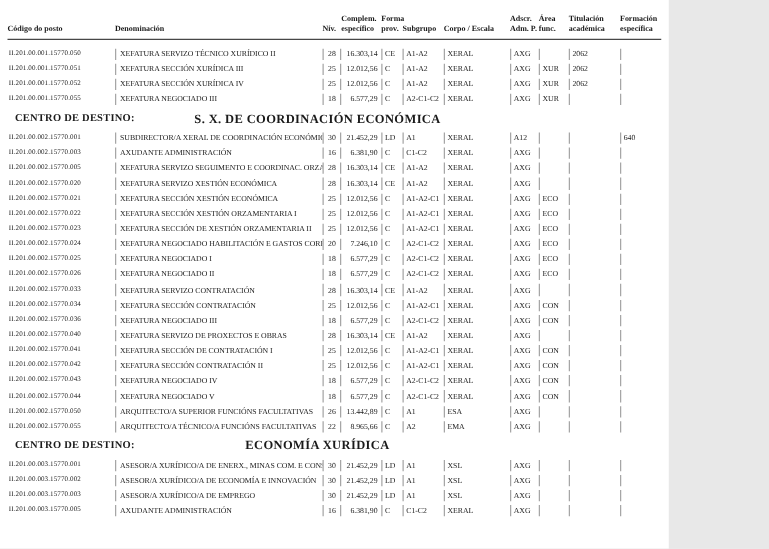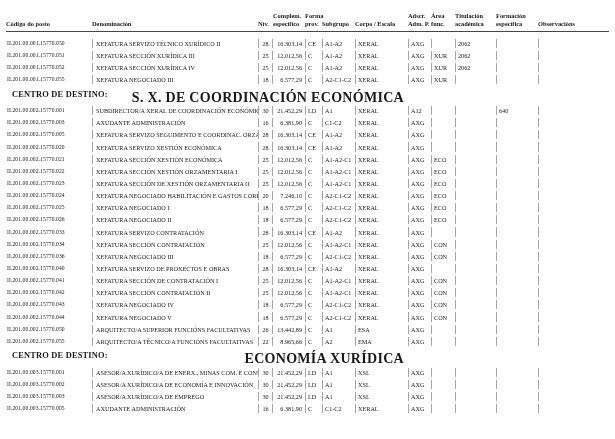--- a/index.html
+++ b/index.html
@@ -1,18 +1,18 @@
 <!DOCTYPE html>
 <html><head>
 <meta charset="utf-8">
 <style>
   html,body{margin:0;padding:0;background:#e8e8e8;}
   .page{
     position:relative;
-    width:615px;height:439px;
+    width:535px;height:439px;
     background:#ffffff;
     overflow:hidden;
     font-family:"Liberation Serif","DejaVu Serif",serif;
     color:#1a1a1a;
   }
   .grid12{
     display:grid;
     grid-template-columns:86px 166px 14px 33px 17px 33px 53px 23px 24px 41px 42px 66px;
   }
   
@@ -36,22 +36,22 @@
     white-space:nowrap;overflow:hidden;
     padding-left:2px;
   }
   .row .c0{border-left:none;font-size:5.6px;padding-left:1px;letter-spacing:.1px;}
   .row .c1{padding-left:3px;}
   .row .c2{justify-content:center;padding-left:0;}
   .row .c3{justify-content:flex-end;padding-right:3px;padding-left:0;}
   
   .sec-head{position:relative;height:14px;margin:3px 0 2px 0;}
   .sec-label{position:absolute;left:6px;top:1px;font-weight:bold;font-size:8.4px;letter-spacing:.2px;}
-  .sec-title{position:absolute;left:98px;top:1px;width:300px;text-align:right;
-             font-weight:bold;font-size:14px;letter-spacing:.3px;}
+  .sec-title{position:absolute;left:98px;top:1px;width:300px;text-align:center;
+             font-weight:bold;font-size:10px;letter-spacing:.3px;}
 </style>
 </head>
 <body>
 
 <div class="page">
   <div class="thead grid12">
       <div class="hcell c0">
         <div class="htop"></div>
         <div class="hbot">Código do posto</div>
       </div>

